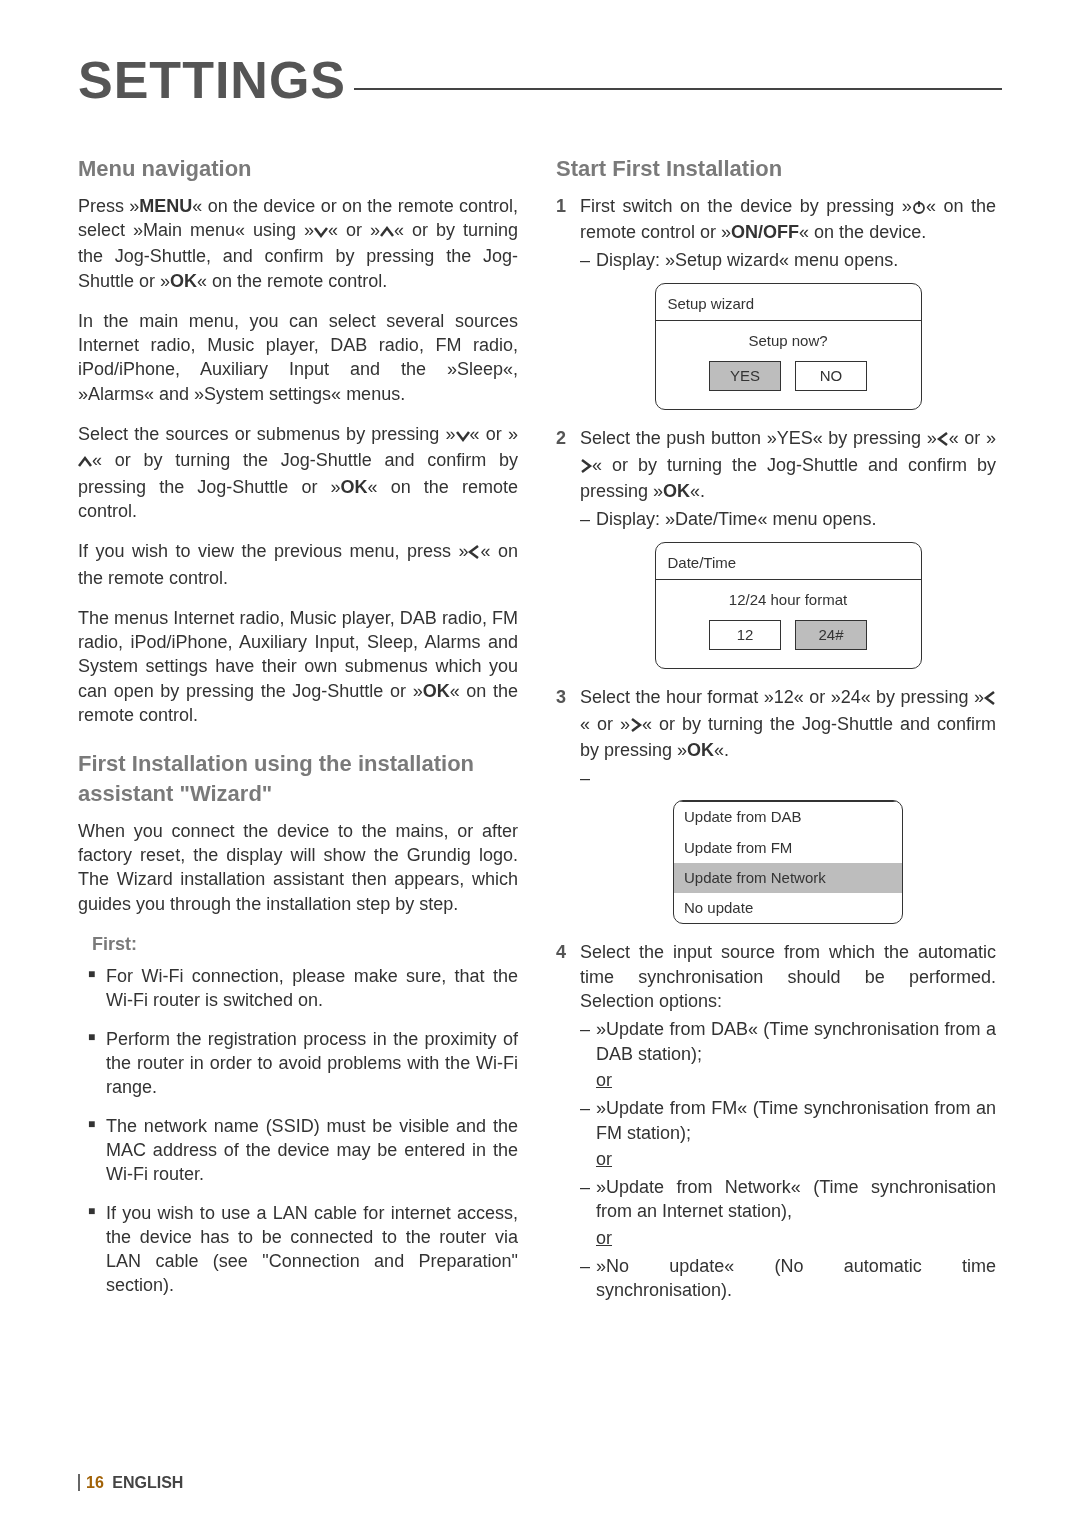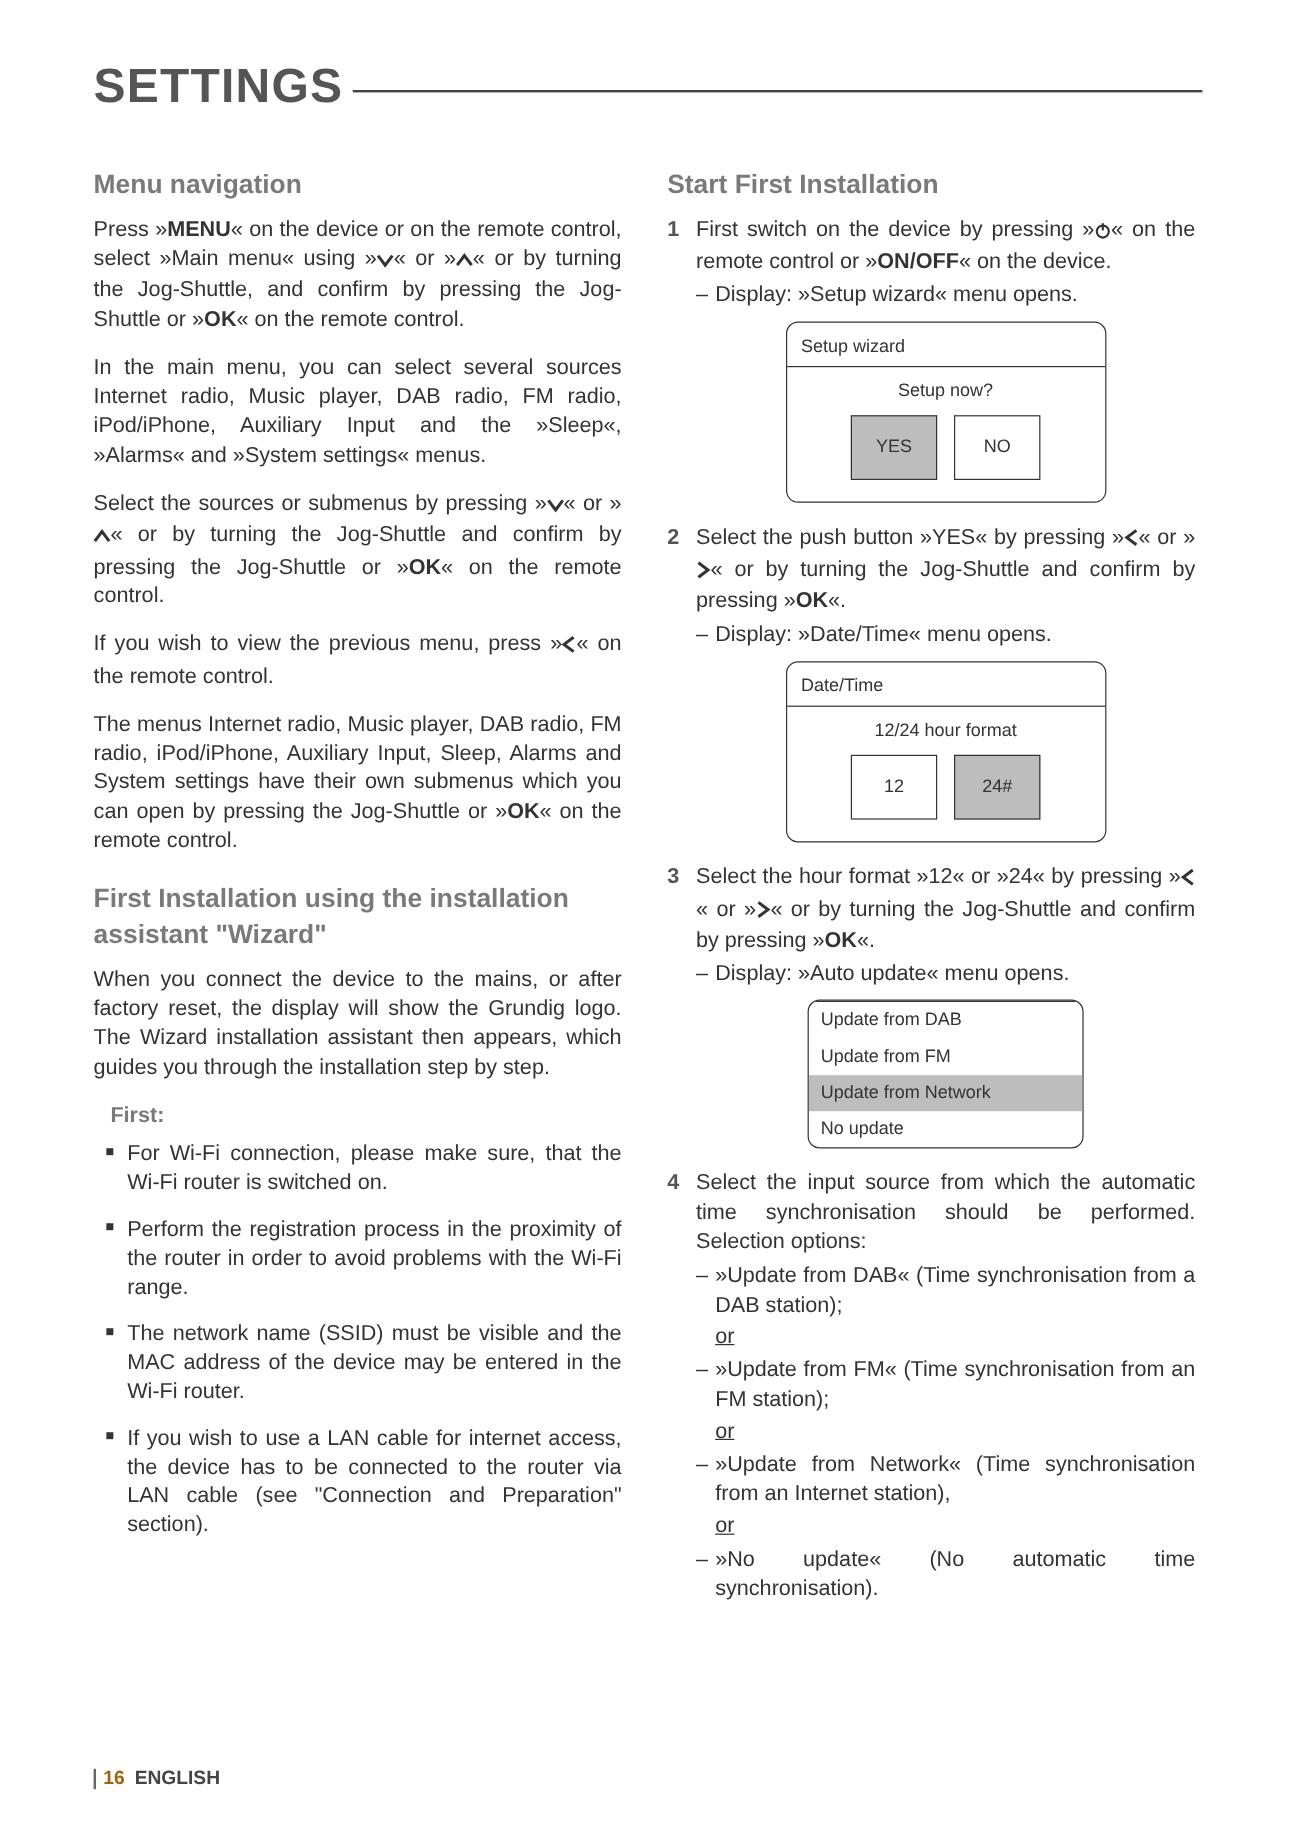--- a/index.html
+++ b/index.html
@@ -1,19 +1,19 @@
 <!DOCTYPE html>
 <html><head>
 <meta charset="utf-8">
 <style>
   * { box-sizing: border-box; margin: 0; padding: 0; }
   html, body { width: 1080px; height: 1532px; background: #fff; font-family: Arial, Helvetica, sans-serif; color: #222; }
   .page { padding: 50px 78px 30px 78px; position: relative; height: 100%; }
   .rule-wrap { display: flex; align-items: baseline; margin-bottom: 44px; }
-  .page-title { font-size: 40px; font-weight: 900; letter-spacing: 1px; color: #555; }
+  .page-title { font-size: 52px; font-weight: 900; letter-spacing: 1px; color: #555; }
   .rule { flex: 1; border-bottom: 2px solid #444; margin-left: 8px; position: relative; top: -8px; }
   .cols { display: flex; gap: 38px; }
   .col { width: 440px; font-size: 18px; line-height: 1.35; color: #333; }
   .h2 { font-size: 22px; font-weight: 900; color: #7a7a7a; margin-bottom: 10px; }
   .p { margin-bottom: 16px; text-align: justify; }
   .b { font-weight: 900; }
   .notes-h { font-size: 18px; font-weight: 900; color: #7a7a7a; margin: 6px 0 8px 14px; }
   ul.notes { list-style: none; padding-left: 28px; }
   ul.notes li { position: relative; margin-bottom: 14px; text-align: justify; }
   ul.notes li::before { content: "■"; position: absolute; left: -18px; top: 2px; font-size: 12px; color: #333; }
@@ -27,21 +27,21 @@
   .or { text-decoration: underline; margin: 2px 0 2px 16px; display: block; }
   .footer { position: absolute; bottom: 40px; left: 78px; font-size: 16px; font-weight: 900; color: #444; }
   .footer .pn { color: #a16207; border-left: 2px solid #666; padding-left: 6px; margin-right: 4px; }
 
   
   .screen { width: 267px; margin: 10px auto 16px auto; border: 1px solid #333; border-radius: 10px; padding: 8px 10px 18px 10px; font-size: 15px; }
   .screen .title { padding: 2px 2px 4px 2px; }
   .screen hr { border: none; border-top: 1px solid #333; margin: 2px -10px 10px -10px; }
   .screen .center { text-align: center; margin-bottom: 10px; }
   .btnrow { display: flex; justify-content: center; gap: 14px; }
-  .btn { border: 1px solid #333; padding: 16px 0; width: 72px; text-align: center; font-size: 15px; }
+  .btn { border: 1px solid #333; padding: 4px 0; width: 72px; text-align: center; font-size: 15px; }
   .btn.sel { background: #bdbdbd; }
   .listscreen { width: 230px; margin: 10px auto 16px auto; border: 1px solid #333; border-radius: 10px; font-size: 15px; overflow: hidden; }
   .listscreen .title { padding: 6px 10px; display: flex; align-items: center; gap: 6px; }
   .listscreen hr { border: none; border-top: 1px solid #333; margin: 0; }
   .listscreen .row { padding: 5px 10px; }
   .listscreen .row.sel { background: #bdbdbd; }
 
   
   .ico { display: inline-block; vertical-align: -2px; }
   svg { overflow: visible; }
@@ -148,21 +148,20 @@
         </li>
 
         <li><span class="num">3</span>
           <span>Select the hour format »12« or »24« by pressing »</span><span class="ico"><svg width="12" height="14">
                 <polyline points="10,1 2,7 10,13" fill="none" stroke="#333" stroke-width="2.5"></polyline>
               </svg></span><span>« or »</span><span class="ico"><svg width="12" height="14">
                 <polyline points="2,1 10,7 2,13" fill="none" stroke="#333" stroke-width="2.5"></polyline>
               </svg></span><span>« or by turning the Jog-Shuttle and confirm by pressing »</span><span class="b">OK</span><span>«.</span>
           <div class="sub sub-line">
               <span class="dash">–</span>
-              <span>Display: »Auto update« menu opens.</span>
             </div>
 
           <div class="listscreen">
             <hr>
             <div class="row">Update from DAB</div>
             <div class="row">Update from FM</div>
             <div class="row sel">Update from Network</div>
             <div class="row">No update</div>
           </div>
         </li>

